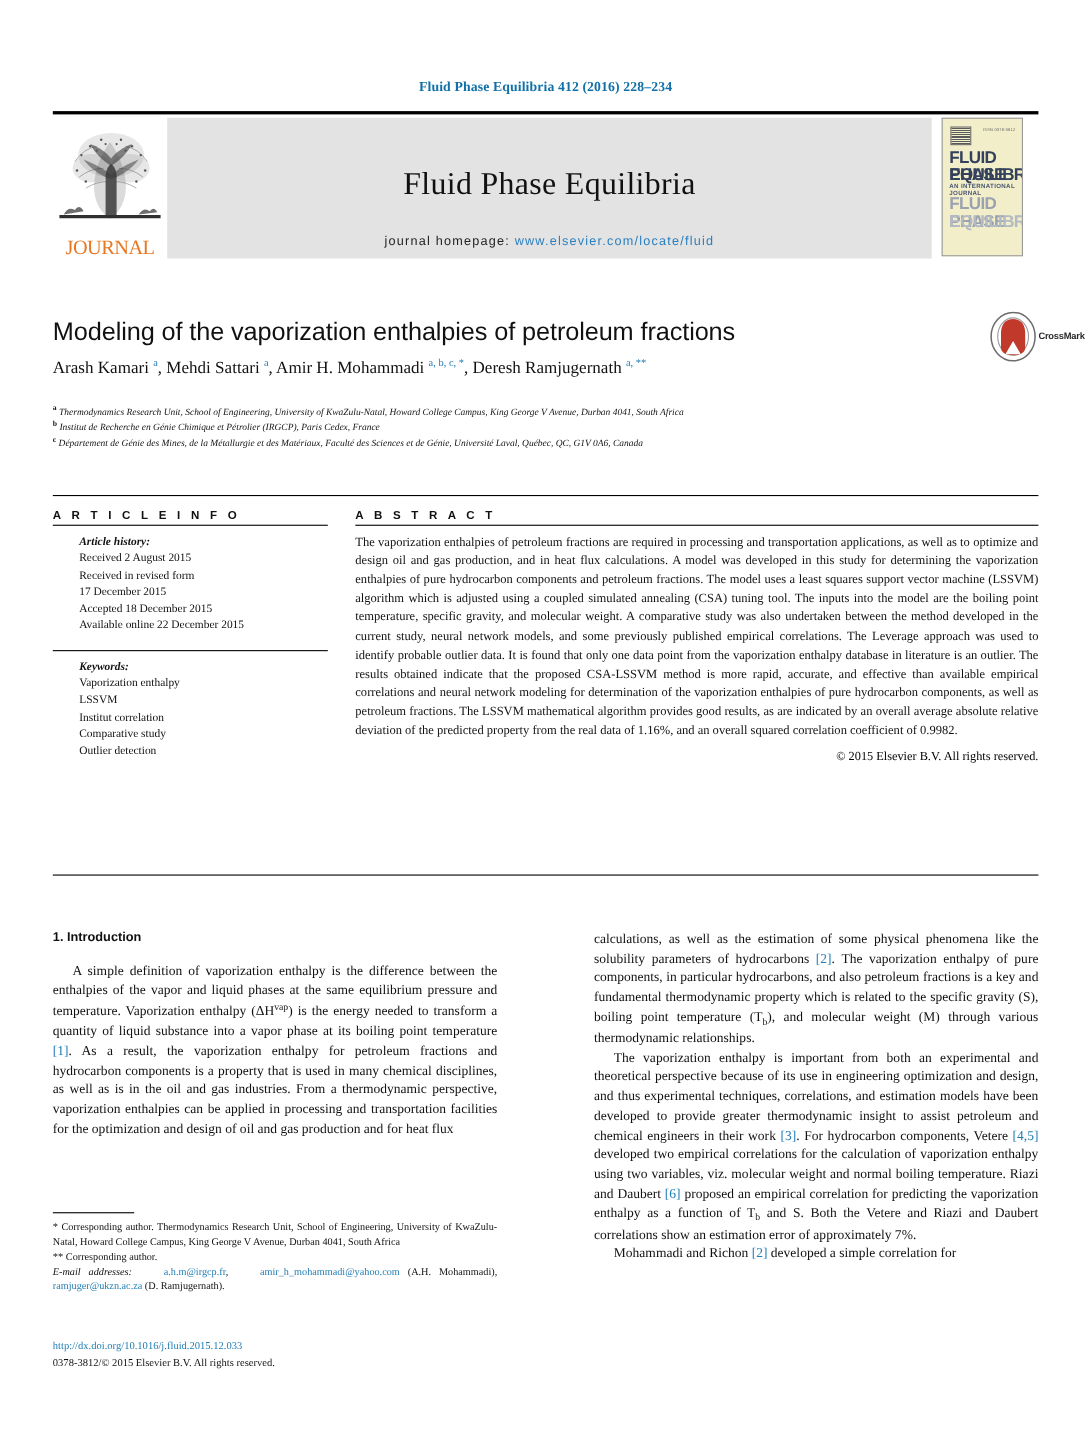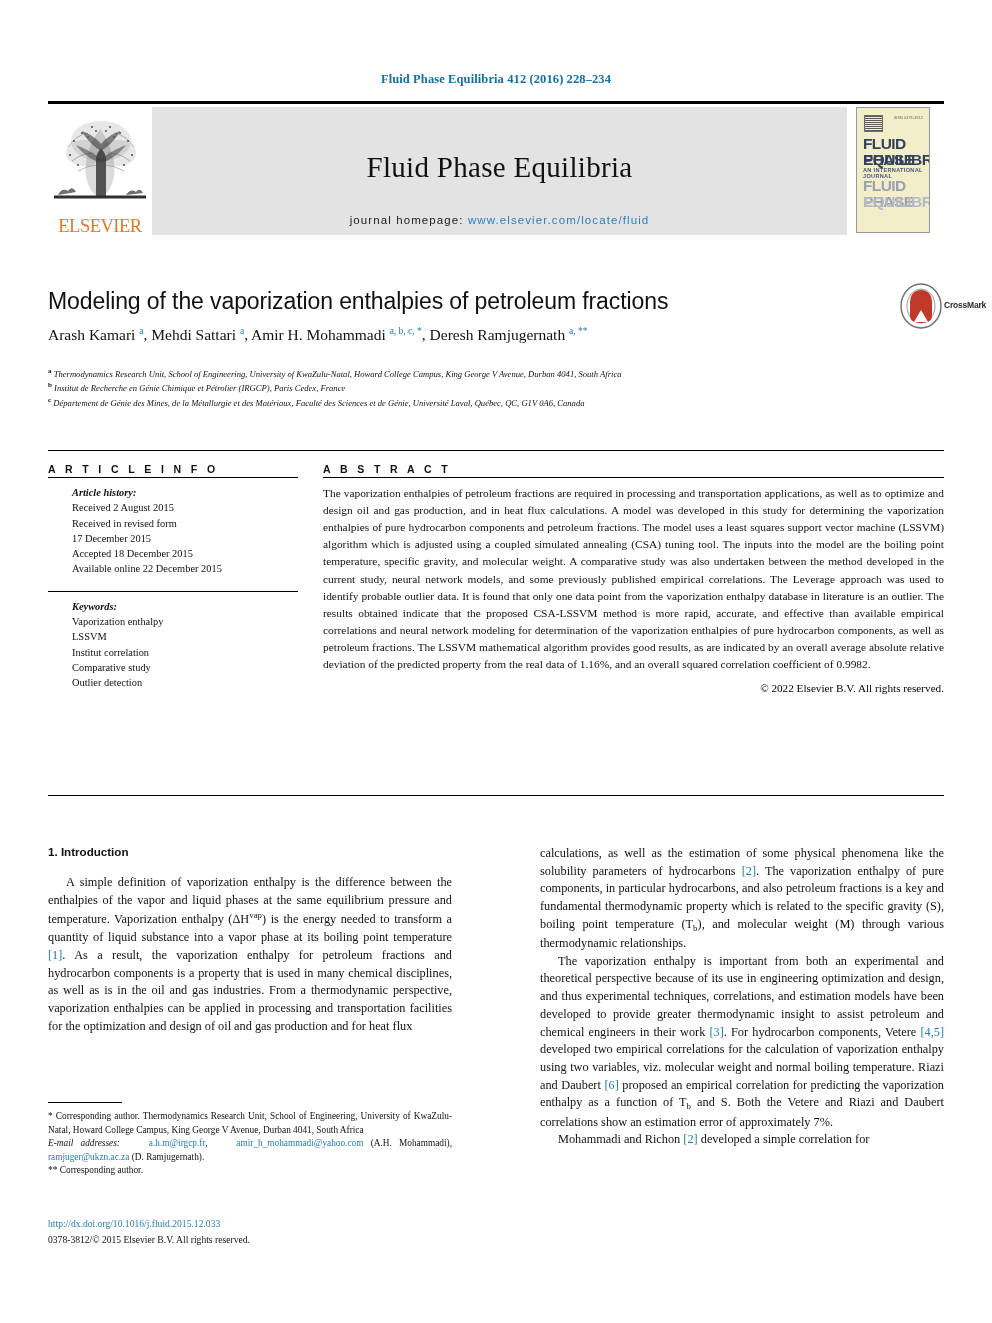--- a/index.html
+++ b/index.html
@@ -183,21 +183,21 @@
               <circle cx="66" cy="26" r="1"></circle>
             <circle cx="48" cy="20" r="1"></circle>
               <circle cx="58" cy="20" r="1"></circle>
           </g>
           <path d="M6 86 H98" stroke="#2f2f2f" stroke-width="3" fill="none"></path>
           <g fill="#4a4a4a" opacity="0.8">
             <path d="M10 84 q4 -8 10 -4 q4 -6 8 1 z"></path>
             <path d="M78 84 q5 -7 10 -3 q4 -5 7 1 z"></path>
           </g>
         </svg>
-        <div class="els-word">ELSEVIER</div>
+        <div class="els-word">JOURNAL</div>
       </div>
 
       <div class="banner-cell">
         <div class="journal-name">Fluid Phase Equilibria</div>
         <div class="homepage-line">
           <span>journal homepage: </span><span class="url">www.elsevier.com/locate/fluid</span>
         </div>
       </div>
 
       <div class="cover-cell">
@@ -256,36 +256,36 @@
       <div>Institut correlation</div>
       <div>Comparative study</div>
       <div>Outlier detection</div>
     </div>
   </div>
 
   <div class="abs-col">
     <div class="sec-head">A B S T R A C T</div>
     <div class="rule"></div>
     <div class="abs-body">The vaporization enthalpies of petroleum fractions are required in processing and transportation applications, as well as to optimize and design oil and gas production, and in heat flux calculations. A model was developed in this study for determining the vaporization enthalpies of pure hydrocarbon components and petroleum fractions. The model uses a least squares support vector machine (LSSVM) algorithm which is adjusted using a coupled simulated annealing (CSA) tuning tool. The inputs into the model are the boiling point temperature, specific gravity, and molecular weight. A comparative study was also undertaken between the method developed in the current study, neural network models, and some previously published empirical correlations. The Leverage approach was used to identify probable outlier data. It is found that only one data point from the vaporization enthalpy database in literature is an outlier. The results obtained indicate that the proposed CSA-LSSVM method is more rapid, accurate, and effective than available empirical correlations and neural network modeling for determination of the vaporization enthalpies of pure hydrocarbon components, as well as petroleum fractions. The LSSVM mathematical algorithm provides good results, as are indicated by an overall average absolute relative deviation of the predicted property from the real data of 1.16%, and an overall squared correlation coefficient of 0.9982.</div>
-    <div class="abs-copy">© 2022 Elsevier B.V. All rights reserved.</div>
+    <div class="abs-copy">© 2015 Elsevier B.V. All rights reserved.</div>
   </div>
 
   <div class="col-l">
     <div class="h1">1. Introduction</div>
     <p class="body">A simple definition of vaporization enthalpy is the difference between the enthalpies of the vapor and liquid phases at the same equilibrium pressure and temperature. Vaporization enthalpy (ΔH<sup class="sm">vap</sup>) is the energy needed to transform a quantity of liquid substance into a vapor phase at its boiling point temperature <span class="ref">[1]</span>. As a result, the vaporization enthalpy for petroleum fractions and hydrocarbon components is a property that is used in many chemical disciplines, as well as is in the oil and gas industries. From a thermodynamic perspective, vaporization enthalpies can be applied in processing and transportation facilities for the optimization and design of oil and gas production and for heat flux</p>
   </div>
 
   <div class="col-r">
     <p class="body noind">calculations, as well as the estimation of some physical phenomena like the solubility parameters of hydrocarbons <span class="ref">[2]</span>. The vaporization enthalpy of pure components, in particular hydrocarbons, and also petroleum fractions is a key and fundamental thermodynamic property which is related to the specific gravity (S), boiling point temperature (T<sub>b</sub>), and molecular weight (M) through various thermodynamic relationships.</p>
     <p class="body">The vaporization enthalpy is important from both an experimental and theoretical perspective because of its use in engineering optimization and design, and thus experimental techniques, correlations, and estimation models have been developed to provide greater thermodynamic insight to assist petroleum and chemical engineers in their work <span class="ref">[3]</span>. For hydrocarbon components, Vetere <span class="ref">[4,5]</span> developed two empirical correlations for the calculation of vaporization enthalpy using two variables, viz. molecular weight and normal boiling temperature. Riazi and Daubert <span class="ref">[6]</span> proposed an empirical correlation for predicting the vaporization enthalpy as a function of T<sub>b</sub> and S. Both the Vetere and Riazi and Daubert correlations show an estimation error of approximately 7%.</p>
     <p class="body">Mohammadi and Richon <span class="ref">[2]</span> developed a simple correlation for</p>
   </div>
 
   <div class="fnrule"></div>
   <div class="foot">
     <div><span class="star">*</span> Corresponding author. Thermodynamics Research Unit, School of Engineering, University of KwaZulu-Natal, Howard College Campus, King George V Avenue, Durban 4041, South Africa</div>
+    <div><span class="star">**</span> Corresponding author.</div>
     <div><i>E-mail addresses:</i> &nbsp;&nbsp;&nbsp;<span class="link">a.h.m@irgcp.fr</span>, &nbsp;&nbsp;&nbsp;<span class="link">amir_h_mohammadi@yahoo.com</span> (A.H. Mohammadi), <span class="link">ramjuger@ukzn.ac.za</span> (D. Ramjugernath).</div>
-    <div><span class="star">**</span> Corresponding author.</div>
   </div>
   <div class="doi">http://dx.doi.org/10.1016/j.fluid.2015.12.033</div>
   <div class="issn">0378-3812/© 2015 Elsevier B.V. All rights reserved.</div>
 
 </div>
 
 </body></html>

